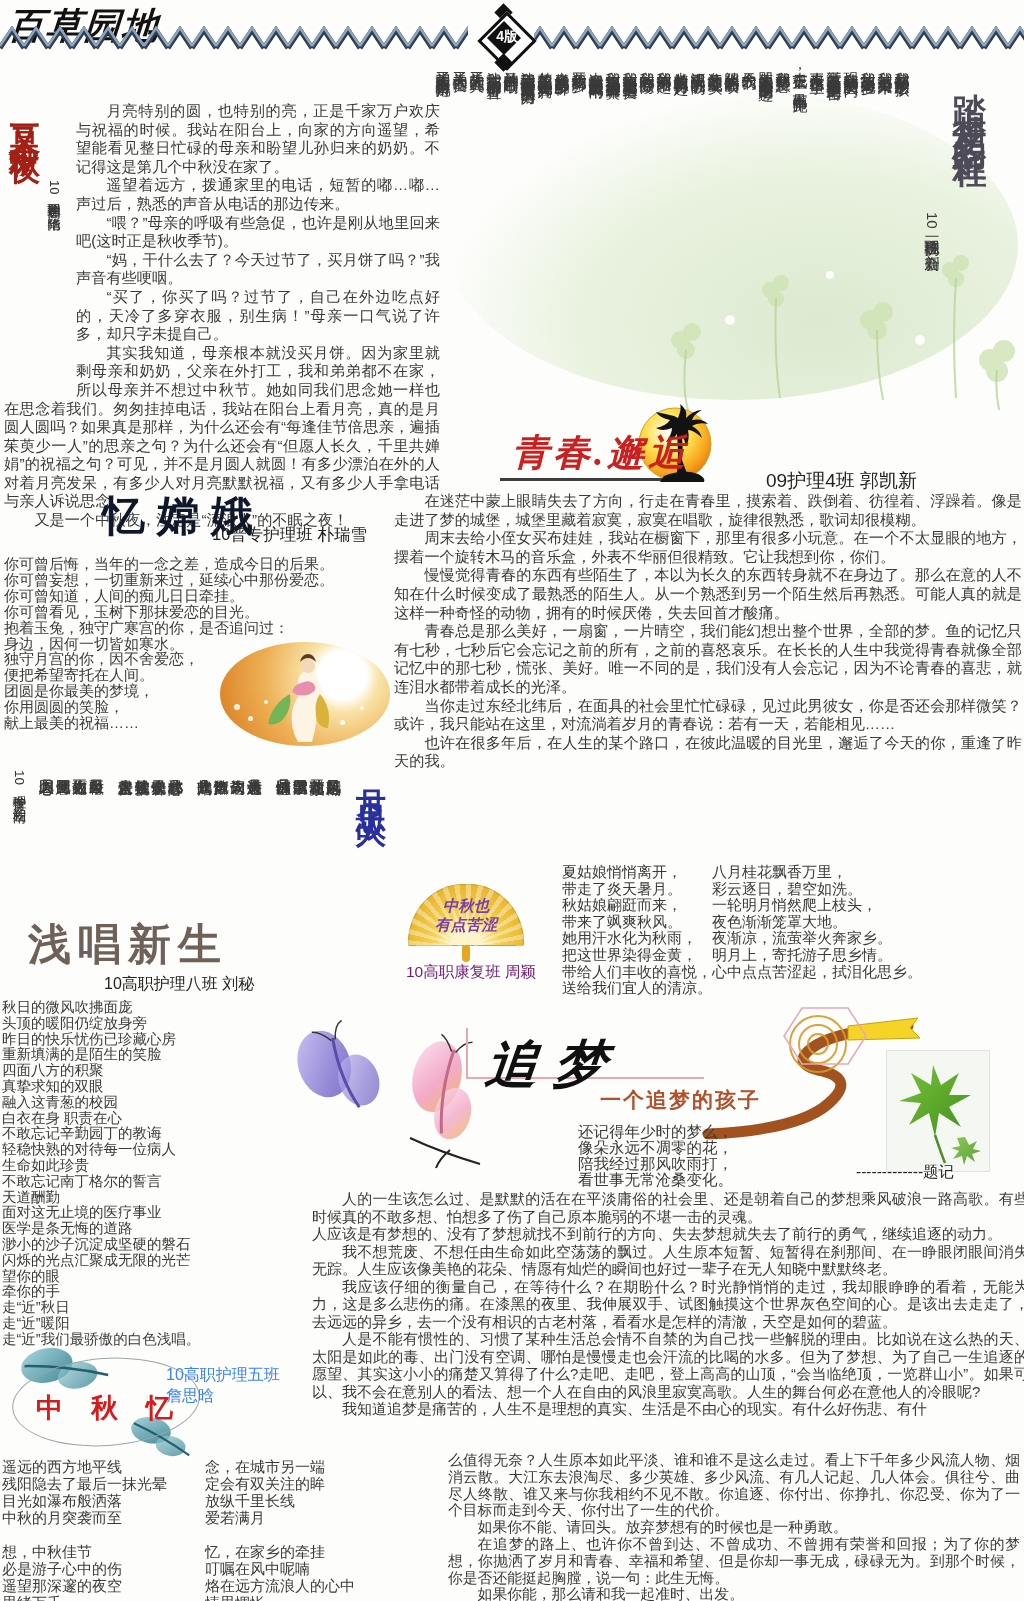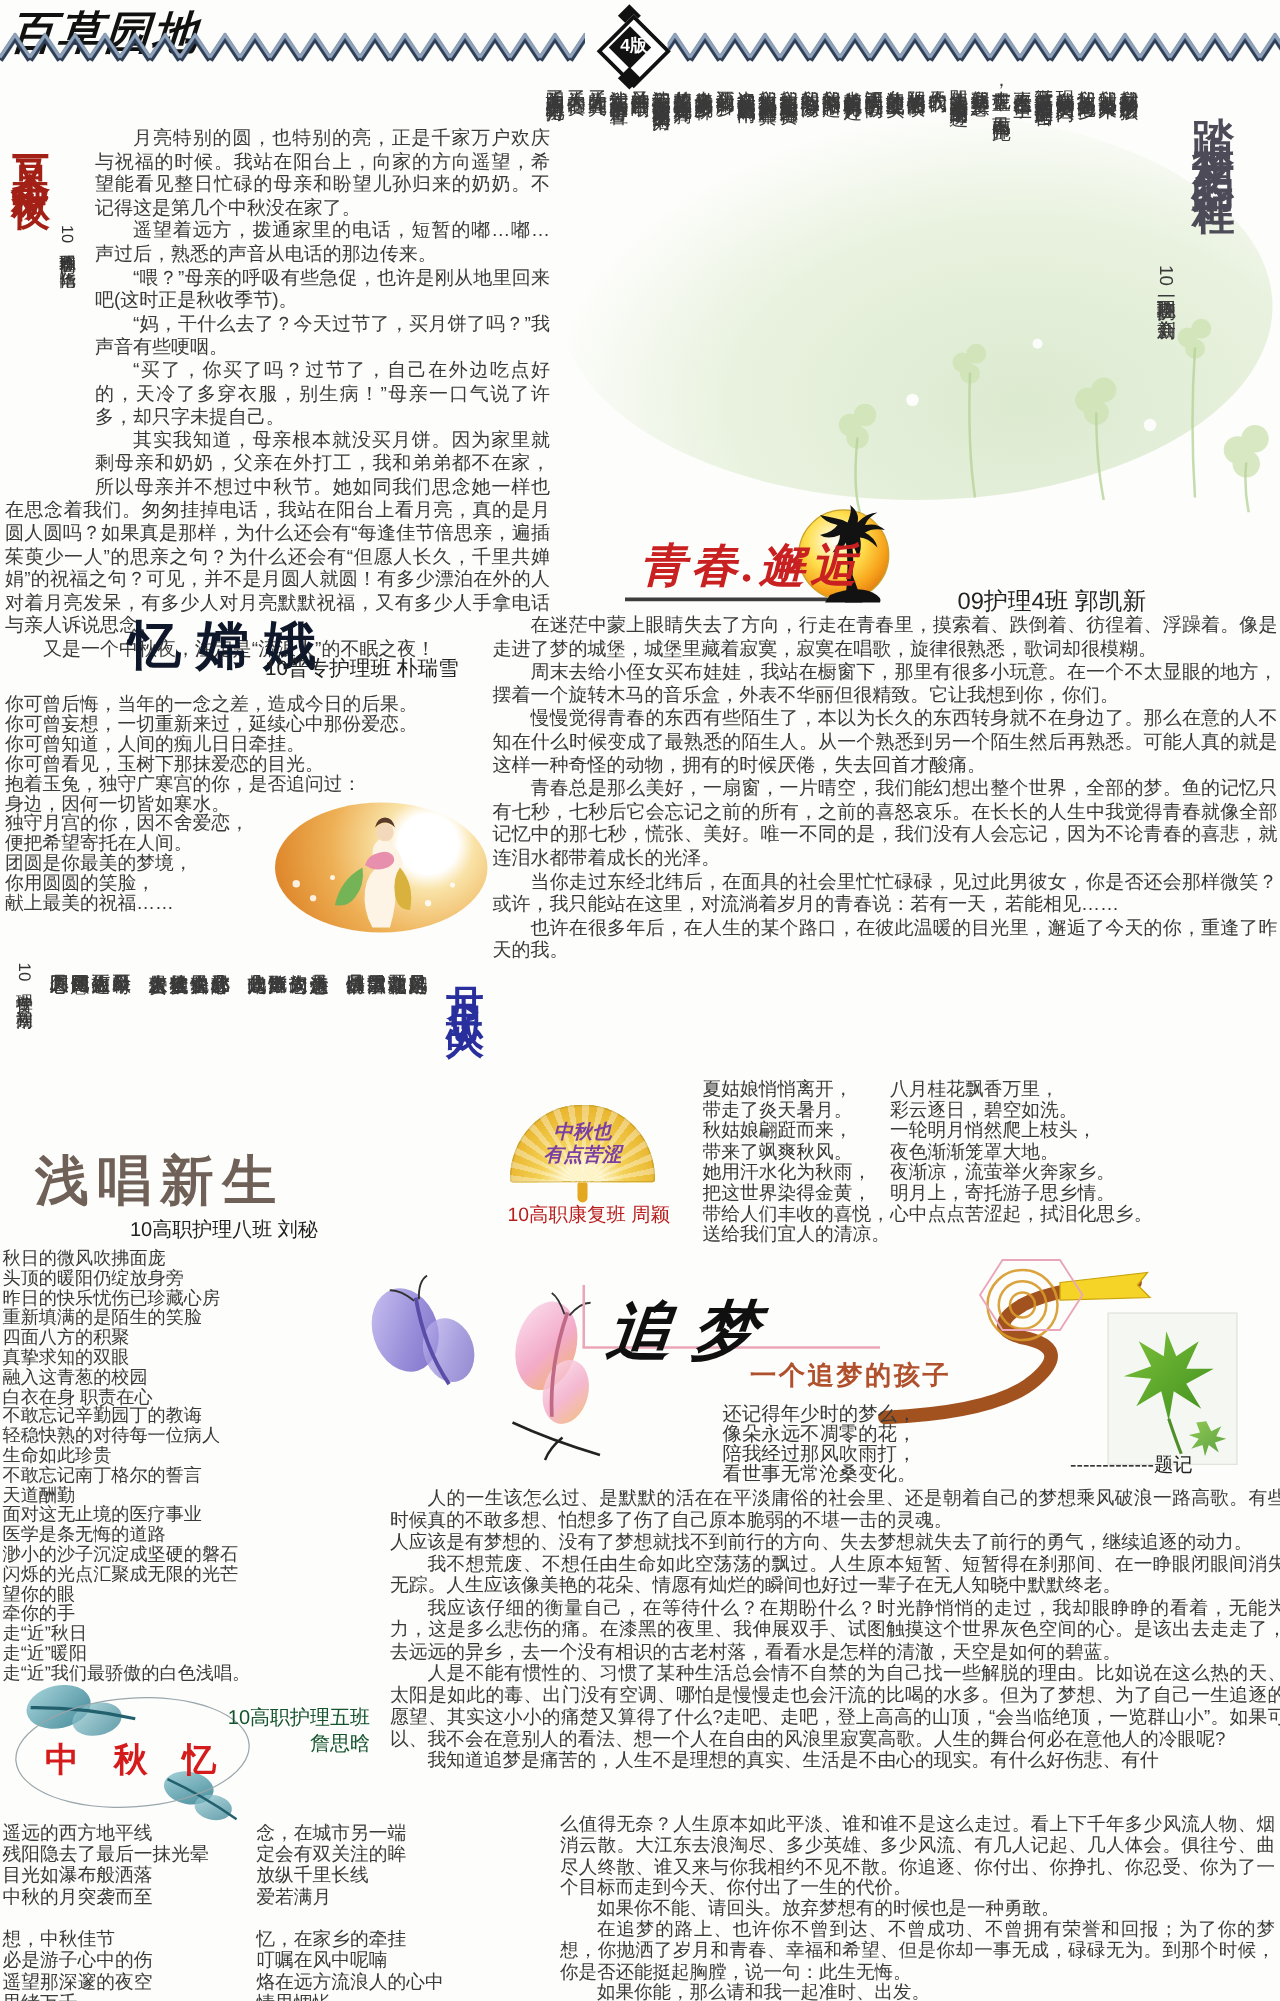--- a/index.html
+++ b/index.html
@@ -74,21 +74,21 @@
 
   
   #fan{left:408px;top:884px;width:116px;height:62px;border-radius:116px 116px 6px 6px/124px 124px 6px 6px;
     background:radial-gradient(circle at 50% 100%, #fdf2c0 0 18%, #f3d054 40%, #e8b32a 75%, #d89b1d 100%);
     box-shadow:inset 0 0 0 1px #caa22a;}
   #fan-ribs{position:absolute;left:0;top:0;width:100%;height:100%;border-radius:inherit;
     background:repeating-conic-gradient(from 250deg at 50% 102%, rgba(255,255,255,.35) 0 5deg, rgba(0,0,0,0) 5deg 11deg);}
   #fan-handle{left:462px;top:946px;width:8px;height:16px;background:#e3a81f;border-radius:2px 2px 6px 6px;}
   #fan-text{left:408px;top:896px;width:116px;text-align:center;font-size:15.5px;line-height:19px;
     font-weight:bold;font-style:italic;color:#7b3fa3;z-index:2;font-family:"Liberation Serif",serif;}
-  #fan-author{left:396px;top:962px;width:150px;text-align:center;font-size:15.5px;color:#b91c1c;}
+  #fan-author{left:396px;top:962px;width:150px;text-align:center;font-size:15.5px;color:#701a75;}
   #ba-col1{left:562px;top:864px;font-size:15px;line-height:16.6px;}
   #ba-col2{left:712px;top:864px;font-size:15px;line-height:16.6px;}
 
   
   #cd-pink-v{left:466px;top:1028px;width:2px;height:50px;background:#eaa6b8;}
   #cd-pink-h{left:466px;top:1077px;width:238px;height:2px;background:#eaa6b8;}
   #cd-title{left:486px;top:1030px;font-size:52px;font-weight:bold;font-style:italic;color:#101010;
     letter-spacing:16px;font-family:"Liberation Serif",serif;transform:skewX(-6deg);}
   #cd-subtitle{left:600px;top:1086px;font-size:21px;font-weight:bold;color:#b0502c;letter-spacing:2px;}
   #cd-butterflies{left:290px;top:1018px;}
@@ -97,21 +97,21 @@
   #cd-epigraph{left:578px;top:1124px;font-size:15.5px;line-height:16px;color:#3a3a3a;}
   #cd-epigraph-label{left:856px;top:1162px;font-size:15.5px;color:#222;}
   #cd-body-a{left:312px;top:1190px;width:717px;font-size:15px;line-height:17.5px;}
   #cd-body-b{left:448px;top:1452px;width:572px;font-size:14.8px;line-height:16.8px;}
 
   
   #mm-ellipse{left:12px;top:1358px;width:186px;height:86px;border:1px solid #9aa6ab;border-radius:50%;
     transform:rotate(-4deg);}
   #mm-title{left:36px;top:1390px;font-size:27px;font-weight:bold;color:#d41c1c;letter-spacing:28px;
     z-index:2;font-family:"Liberation Serif",serif;}
-  #mm-author{left:166px;top:1364px;width:130px;text-align:right;font-size:16px;line-height:21px;color:#14532d;}
+  #mm-author{left:166px;top:1364px;width:130px;text-align:left;font-size:16px;line-height:21px;color:#3b82f6;}
   #mm-col1{left:2px;top:1458px;font-size:15px;line-height:17px;}
   #mm-col2{left:205px;top:1458px;font-size:15px;line-height:17px;}
   #mm-bf1{left:14px;top:1336px;}
   #mm-bf2{left:122px;top:1412px;}
 </style>
 </head>
 <body>
 
 <div id="page">
 

